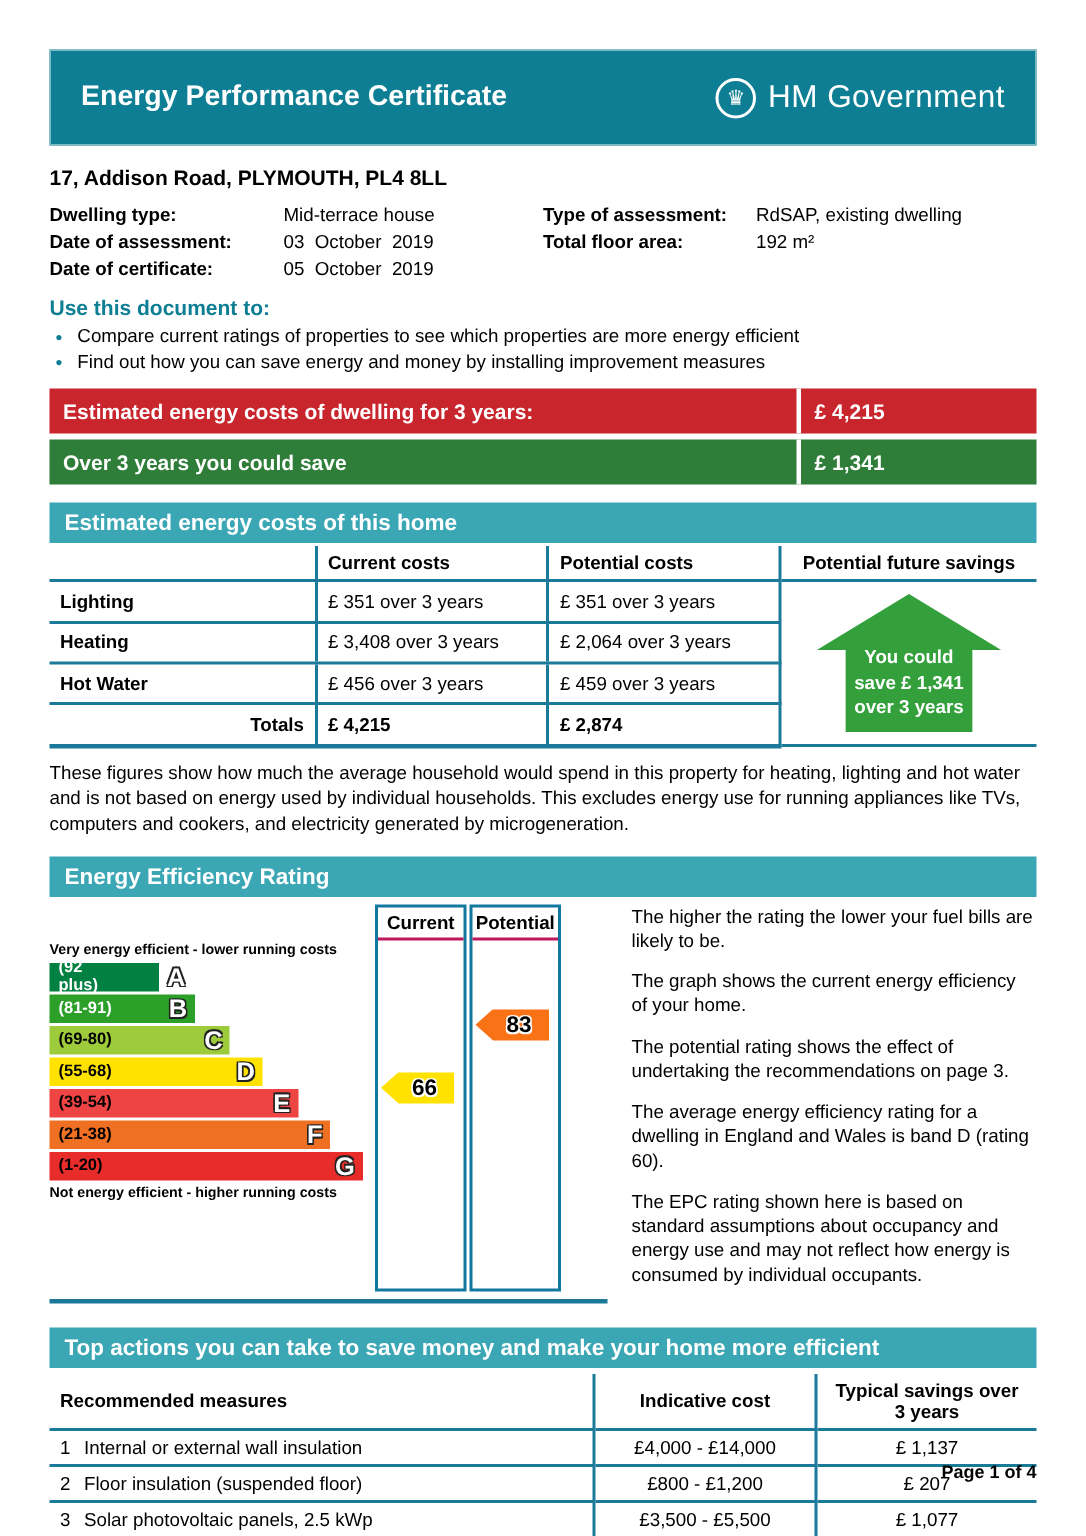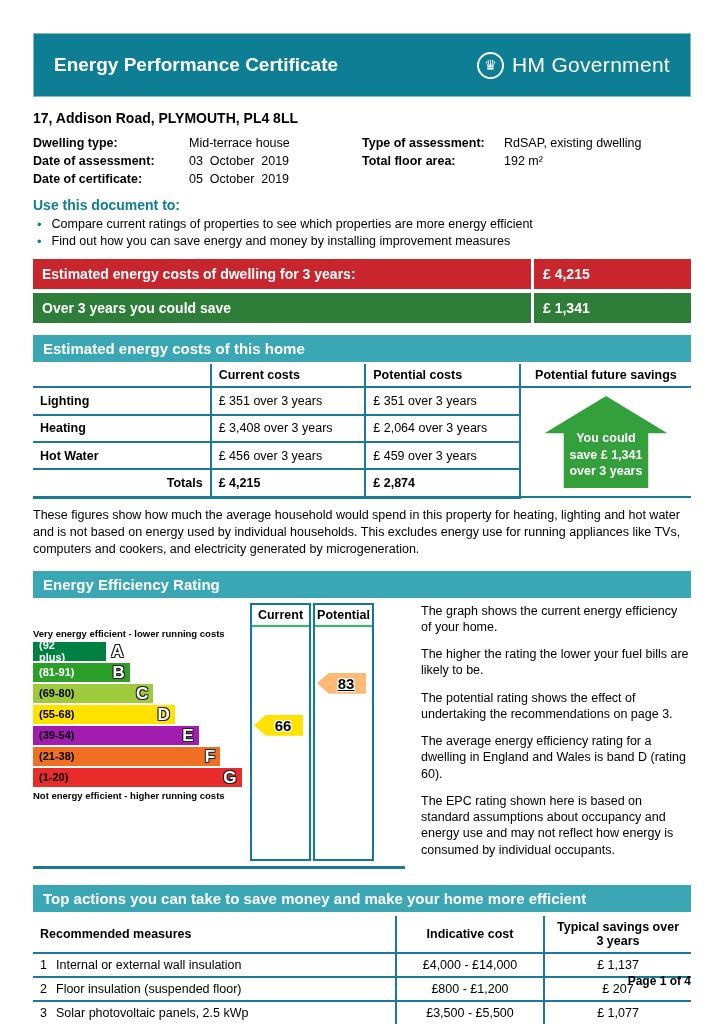--- a/index.html
+++ b/index.html
@@ -55,21 +55,21 @@
   .rating-wrap{display:flex;margin-top:5px;}
   .chart{width:372px;flex:none;border-bottom:3px solid #1b7a99;padding-bottom:5px;display:flex;}
   .bands-zone{width:215px;flex:none;padding-top:24px;}
   .chart-toplab,.chart-botlab{font-size:9.5px;font-weight:bold;margin:3px 0;}
   .band{height:19px;margin-bottom:2px;display:flex;align-items:center;justify-content:space-between;padding:0 5px 0 6px;box-sizing:border-box;}
   .band .rng{font-size:11px;font-weight:bold;}
   .band.lighttext .rng{color:#fff;}
   .band .ltr{font-size:17px;font-weight:bold;color:#fff;line-height:1;
     text-shadow:-1px -1px 0 #222,1px -1px 0 #222,-1px 1px 0 #222,1px 1px 0 #222;}
   .col{width:57px;flex:none;border:2px solid #1278a0;margin-left:2px;background:#fff;display:flex;flex-direction:column;}
-  .col-h{font-size:12.5px;font-weight:bold;text-align:center;padding:3px 0;border-bottom:2px solid #22c55e;}
+  .col-h{font-size:12.5px;font-weight:bold;text-align:center;padding:3px 0;border-bottom:2px solid #be185d;}
   .col-b{position:relative;flex:1;}
   .arrow{position:absolute;left:2px;width:49px;height:21px;display:flex;align-items:center;justify-content:center;padding-left:9px;box-sizing:border-box;
     clip-path:polygon(0 50%,24% 0,100% 0,100% 100%,24% 100%);
     font-size:15px;font-weight:bold;color:#000;
     text-shadow:-1px -1px 0 #fff,1px -1px 0 #fff,-1px 1px 0 #fff,1px 1px 0 #fff;}
   .arrow.cur{top:88px;}
   .arrow.pot{top:46px;}
   .rating-text{flex:1;padding-left:16px;font-size:12.5px;line-height:1.3;}
   .rating-text p{margin:0 0 11px 0;}
 
@@ -210,21 +210,21 @@
             <span class="ltr">B</span>
         </div>
         <div class="band" style="background: rgb(158, 203, 59); width: 56%;">
           <span class="rng">(69-80)</span>
             <span class="ltr">C</span>
         </div>
         <div class="band" style="background: rgb(255, 226, 0); width: 66%;">
           <span class="rng">(55-68)</span>
             <span class="ltr">D</span>
         </div>
-        <div class="band" style="background: #a21caf; width: 77%;">
+        <div class="band" style="background: #ef4444; width: 77%;">
           <span class="rng">(39-54)</span>
             <span class="ltr">E</span>
         </div>
         <div class="band" style="background: rgb(239, 112, 34); width: 87%;">
           <span class="rng">(21-38)</span>
             <span class="ltr">F</span>
         </div>
         <div class="band" style="background: rgb(232, 44, 42); width: 97%;">
           <span class="rng">(1-20)</span>
             <span class="ltr">G</span>
@@ -233,27 +233,27 @@
       </div>
       <div class="col">
         <div class="col-h">Current</div>
         <div class="col-b">
           <div class="arrow cur" style="background: rgb(255, 226, 0);">66</div>
         </div>
       </div>
       <div class="col">
         <div class="col-h">Potential</div>
         <div class="col-b">
-          <div class="arrow pot" style="background: #fdba74; text-decoration: underline;">83</div>
+          <div class="arrow pot" style="background: #f97316;">83</div>
         </div>
       </div>
     </div>
     <div class="rating-text">
+      <p>The higher the rating the lower your fuel bills are likely to be.</p>
       <p>The graph shows the current energy efficiency of your home.</p>
-      <p>The higher the rating the lower your fuel bills are likely to be.</p>
       <p>The potential rating shows the effect of undertaking the recommendations on page 3.</p>
       <p>The average energy efficiency rating for a dwelling in England and Wales is band D (rating 60).</p>
       <p>The EPC rating shown here is based on standard assumptions about occupancy and energy use and may not reflect how energy is consumed by individual occupants.</p>
     </div>
   </div>
 
   <div class="secband" style="margin-top:16px;">Top actions you can take to save money and make your home more efficient</div>
   <table class="actions">
     <thead>
       <tr>

